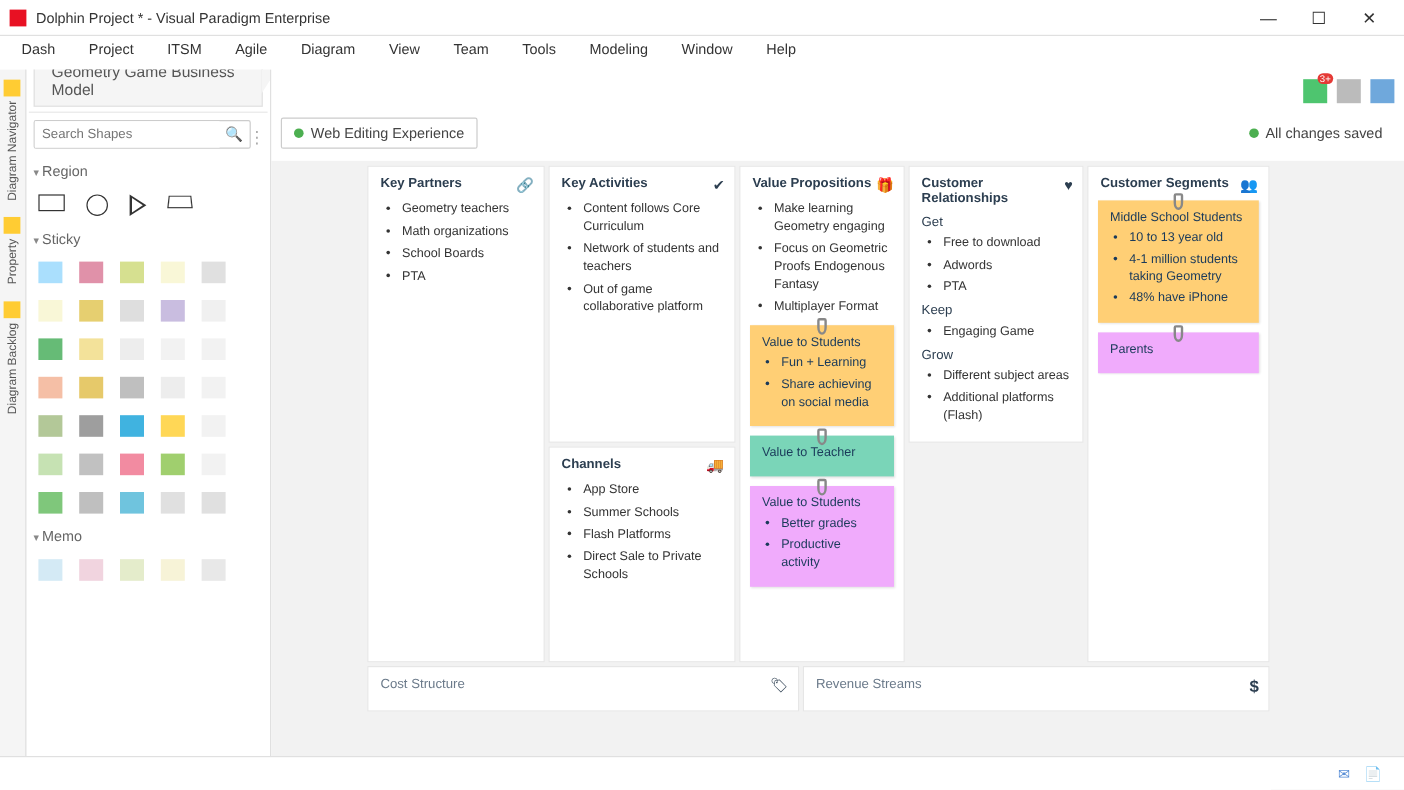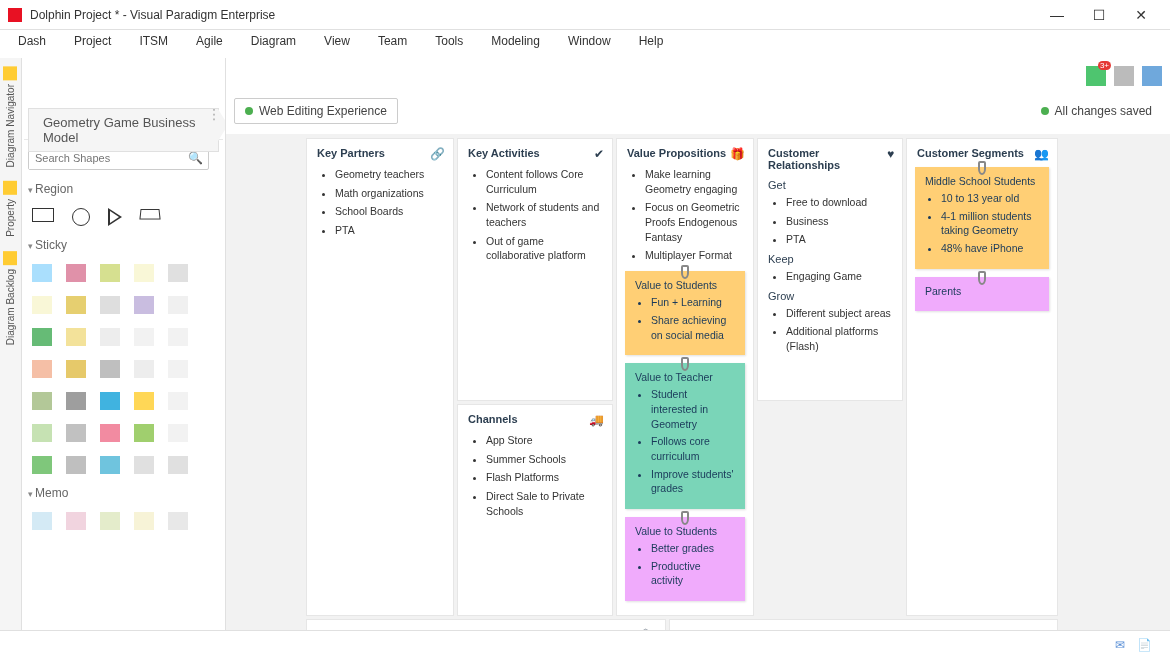--- a/index.html
+++ b/index.html
@@ -10,21 +10,21 @@
 .titlebar .title { flex: 1; font-size: 12px; color: #333; }
 .titlebar .winbtn { width: 42px; height: 30px; display: flex; align-items: center; justify-content: center; font-size: 14px; color: #333; }
 
 .menubar { display: flex; gap: 28px; padding: 4px 18px 6px; font-size: 12px; color: #333; }
 
 .left-rail { position: absolute; left: 0; top: 58px; bottom: 28px; width: 22px; background: #f5f5f5; display: flex; flex-direction: column; gap: 2px; padding-top: 2px; border-right: 1px solid #e0e0e0; }
 .rail-tab { writing-mode: vertical-rl; transform: rotate(180deg); padding: 6px 2px; font-size: 10px; color: #555; display: flex; align-items: center; gap: 4px; }
 .rail-icon { width: 14px; height: 14px; background: #ffcc33; display: inline-block; }
 
 .shapes-panel { position: absolute; left: 22px; top: 58px; bottom: 28px; width: 204px; border-right: 1px solid #e0e0e0; overflow: hidden; padding: 0 2px; }
-.breadcrumb-bar { display: flex; align-items: flex-start; height: 36px; padding: 4px; border-bottom: 1px solid #e8e8e8; margin-top: 46px; }
+.breadcrumb-bar { display: flex; align-items: flex-end; height: 36px; padding: 4px; border-bottom: 1px solid #e8e8e8; }
 .crumb { background: #f5f5f5; border: 1px solid #e0e0e0; padding: 6px 14px; position: relative; font-size: 13px; color: #555; }
 .crumb::after { content: ""; position: absolute; right: -10px; top: 0; border-top: 16px solid transparent; border-bottom: 16px solid transparent; border-left: 10px solid #f5f5f5; }
 .searchbox { display: flex; border: 1px solid #ccc; border-radius: 2px; margin: 6px 14px 6px 4px; }
 .searchbox input { border: none; outline: none; padding: 5px 6px; flex: 1; font-size: 11px; }
 .searchbox .sicon { width: 26px; display: flex; align-items: center; justify-content: center; color: #777; }
 .section-hdr { font-size: 12px; color: #666; padding: 6px 4px; }
 .section-hdr::before { content: "▾ "; font-size: 9px; color: #888; }
 .shape-grid { display: flex; flex-wrap: wrap; gap: 18px 18px; padding: 6px 8px; }
 .shape { width: 20px; height: 16px; }
 .shape.rnd { border: 1.6px solid #333; width: 22px; height: 14px; }
@@ -239,45 +239,40 @@
               <div class="pin"></div>
               <div class="nt">Value to Students</div>
               <ul>
                 <li>Fun + Learning</li>
                 <li>Share achieving on social media</li>
               </ul>
             </div>
             <div class="sticky-note teal">
               <div class="pin"></div>
               <div class="nt">Value to Teacher</div>
-              <ul>
-                <li>Student interested in Geometry</li>
-                <li>Follows core curriculum</li>
-                <li>Improve students' grades</li>
-              </ul>
             </div>
             <div class="sticky-note blue">
               <div class="pin"></div>
               <div class="nt">Value to Students</div>
               <ul>
                 <li>Better grades</li>
                 <li>Productive activity</li>
               </ul>
             </div>
           </div>
       </div>
 
       <div class="bmc-cell">
         <div class="bmc-title">Customer Relationships</div>
         <div class="bmc-icon">♥</div>
         <div id="cr-groups">
             <div class="subhdr">Get</div>
             <ul>
               <li>Free to download</li>
-              <li>Business</li>
+              <li>Adwords</li>
               <li>PTA</li>
             </ul>
             <div class="subhdr">Keep</div>
             <ul>
               <li>Engaging Game</li>
             </ul>
             <div class="subhdr">Grow</div>
             <ul>
               <li>Different subject areas</li>
               <li>Additional platforms (Flash)</li>

